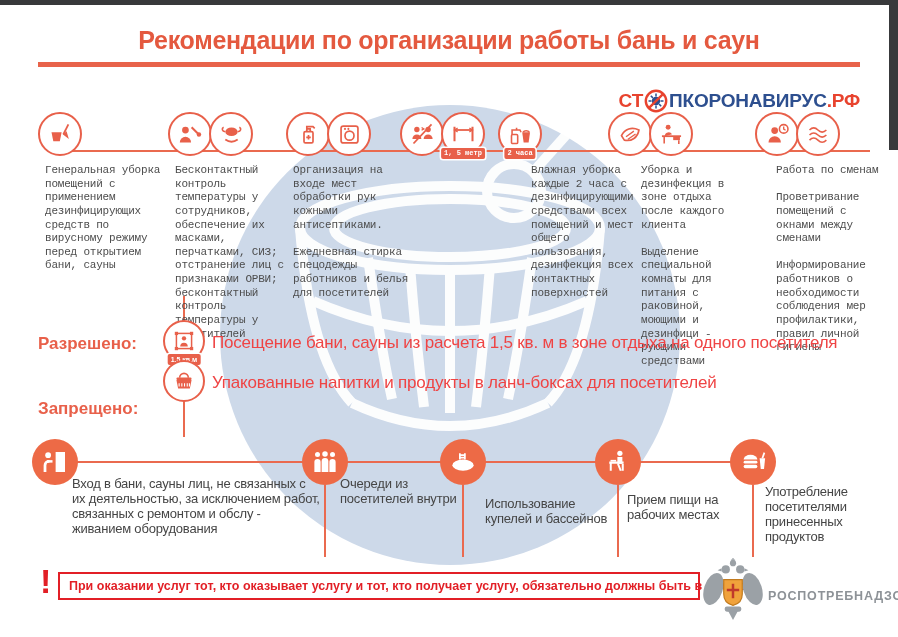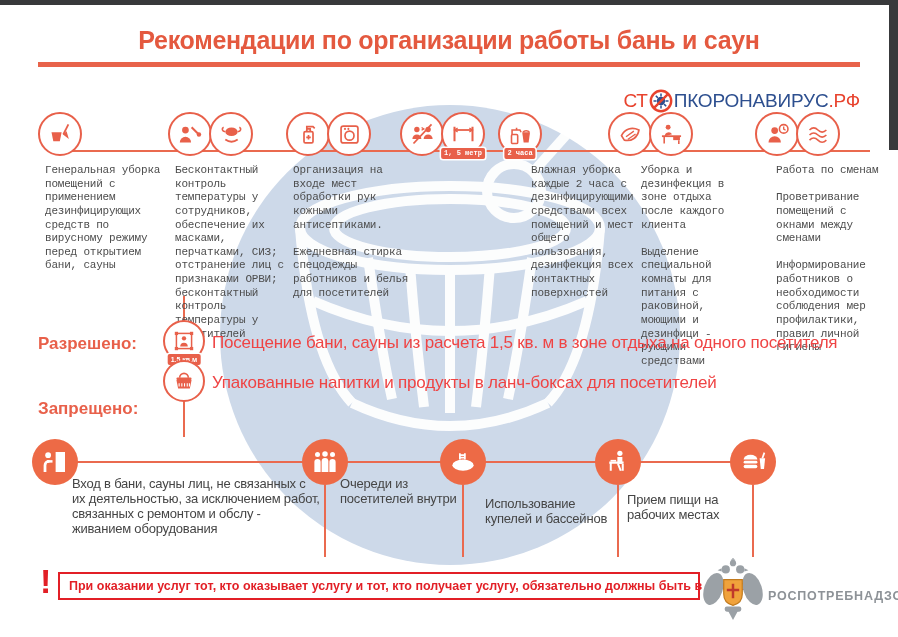--- a/index.html
+++ b/index.html
@@ -8,21 +8,21 @@
   .page *{box-sizing:border-box;}
   .top-bar{position:absolute;top:0;left:0;width:898px;height:5px;background:#38393b;}
   .right-strip{position:absolute;top:0;right:0;width:9px;height:150px;background:#38393b;}
   .watermark{position:absolute;left:218px;top:103px;z-index:0;}
   .title{position:absolute;top:26px;left:0;width:100%;text-align:center;
          font-size:25px;font-weight:bold;color:#e4593f;letter-spacing:-0.3px;z-index:2;}
   .rule{position:absolute;top:62px;left:38px;width:822px;height:5px;background:#e8634a;z-index:2;}
   .h-orange{color:#e8604a;font-weight:bold;}
   .principles-heading{position:absolute;left:38px;top:103px;font-size:16px;z-index:2;}
   .logo{position:absolute;top:89px;right:38px;display:flex;align-items:center;
-        font-size:19px;font-weight:normal;letter-spacing:-0.2px;z-index:2;}
+        font-size:19px;font-weight:bold;letter-spacing:-0.2px;z-index:2;}
   .logo .red{color:#e8432e;}
   .logo .blue{color:#2d4f8f;}
   .logo svg{margin:0 1px;display:block;}
   .h-line{position:absolute;top:150px;left:60px;width:810px;height:2px;background:#ea6a4f;z-index:1;}
   .pcol{position:absolute;top:112px;z-index:2;font-family:Liberation Mono, monospace;}
   .picons{display:flex;}
   .pcircle{width:44px;height:44px;border:2px solid #e8604a;border-radius:50%;background:#fff;
            display:flex;align-items:center;justify-content:center;position:relative;flex:0 0 auto;}
   .pcircle + .pcircle{margin-left:-3px;}
   .pcircle svg{width:27px;height:27px;display:block;}
@@ -318,20 +318,21 @@
 
   <div class="fcircle" style="left:730px;top:439px;">
     <svg viewBox="0 0 24 24">
         <path d="M4.5 10a5.5 3.8 0 0 1 11 0Z" fill="#fff"></path>
         <rect x="4.5" y="11" width="11" height="2.2" rx="1.1" fill="#fff"></rect>
         <rect x="4.5" y="14.2" width="11" height="2.8" rx="1.4" fill="#fff"></rect>
         <path d="M17.3 9h4.4l-0.9 8.5h-2.6Z" fill="#fff"></path>
         <path d="M19.5 9l1.6-4.5" stroke="#fff" stroke-width="1.4" fill="none"></path>
       </svg>
   </div>
+  <div class="ftext" style="left:765px;top:485px;width:115px;">Употребление посетителями принесенных продуктов</div>
 
   <div class="warn-mark">!</div>
   <div class="warn-box">
     <span>При оказании услуг тот, кто оказывает услугу и тот, кто получает услугу, обязательно должны быть в масках</span>
   </div>
 
   <svg class="eagle" width="62" height="68" viewBox="0 0 60 66">
     <g fill="#9ba1a6">
       <ellipse cx="11" cy="32" rx="9" ry="16" transform="rotate(18 11 32)"></ellipse>
       <ellipse cx="49" cy="32" rx="9" ry="16" transform="rotate(-18 49 32)"></ellipse>

